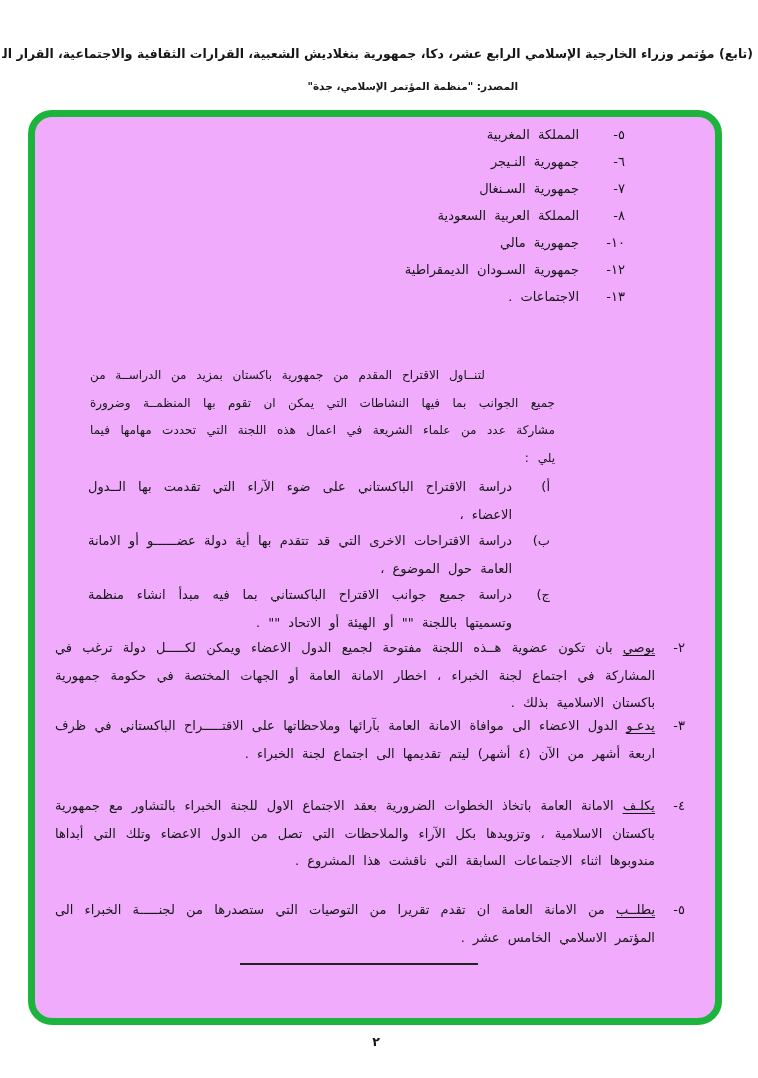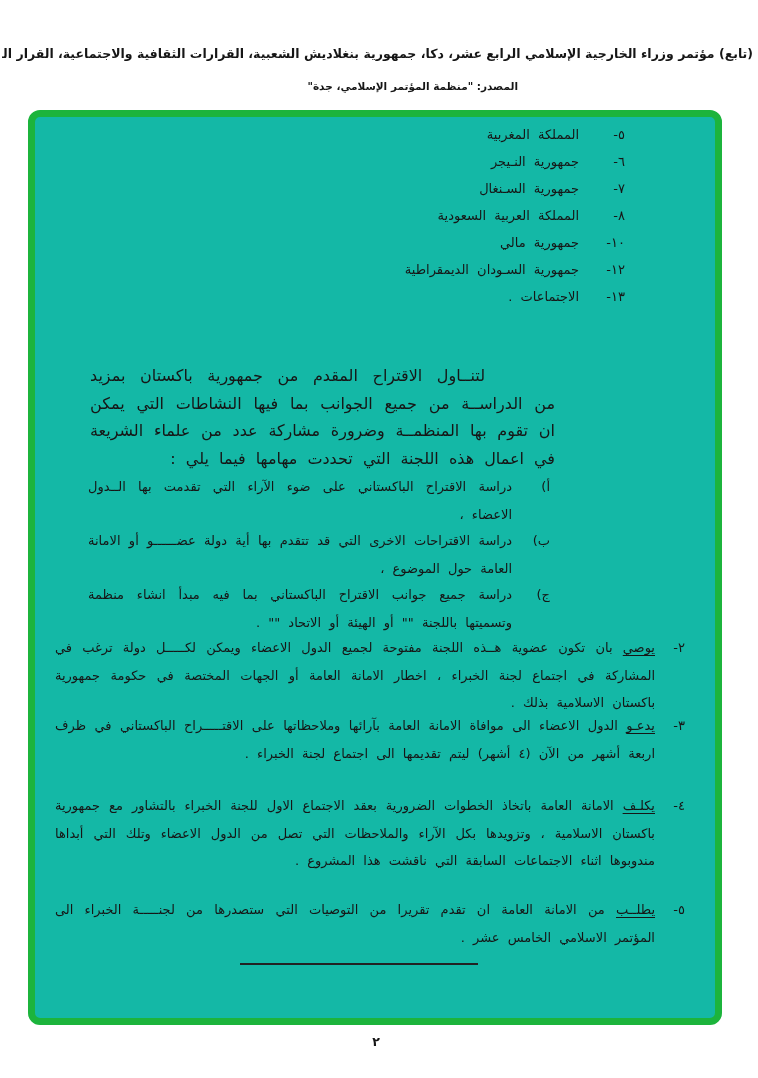--- a/index.html
+++ b/index.html
@@ -26,34 +26,34 @@
     position: absolute; top: 80px; right: 240px;
     font-size: 10.5px; font-weight: bold;
     white-space: nowrap;
   }
 
   
   .scan-frame {
     position: absolute; top: 110px; left: 28px;
     width: 694px; height: 915px;
     border: 7px solid #1cb43c;
-    border-radius: 12px;
-    background: #14b8a6;
+    border-radius: 24px;
+    background: #f0abfc;
   }
 
   
   .member-list { position: absolute; top: 4px; right: 90px; }
   .member-row { height: 27px; line-height: 27px; font-size: 13px; white-space: nowrap; }
   .member-num { display: inline-block; width: 30px; text-align: right; }
   .member-name { margin-right: 16px; word-spacing: 4px; }
 
   
   .intro {
     position: absolute; top: 245px; right: 160px; width: 465px;
-    font-size: 16px; line-height: 27.5px;
+    font-size: 12px; line-height: 27.5px;
     text-align: justify; text-indent: 70px;
     word-spacing: 5px;
   }
 
   
   .sub-item {
     position: absolute; right: 203px; left: 53px;
     font-size: 13px; line-height: 27.5px;
     text-align: justify; word-spacing: 4px;
   }

